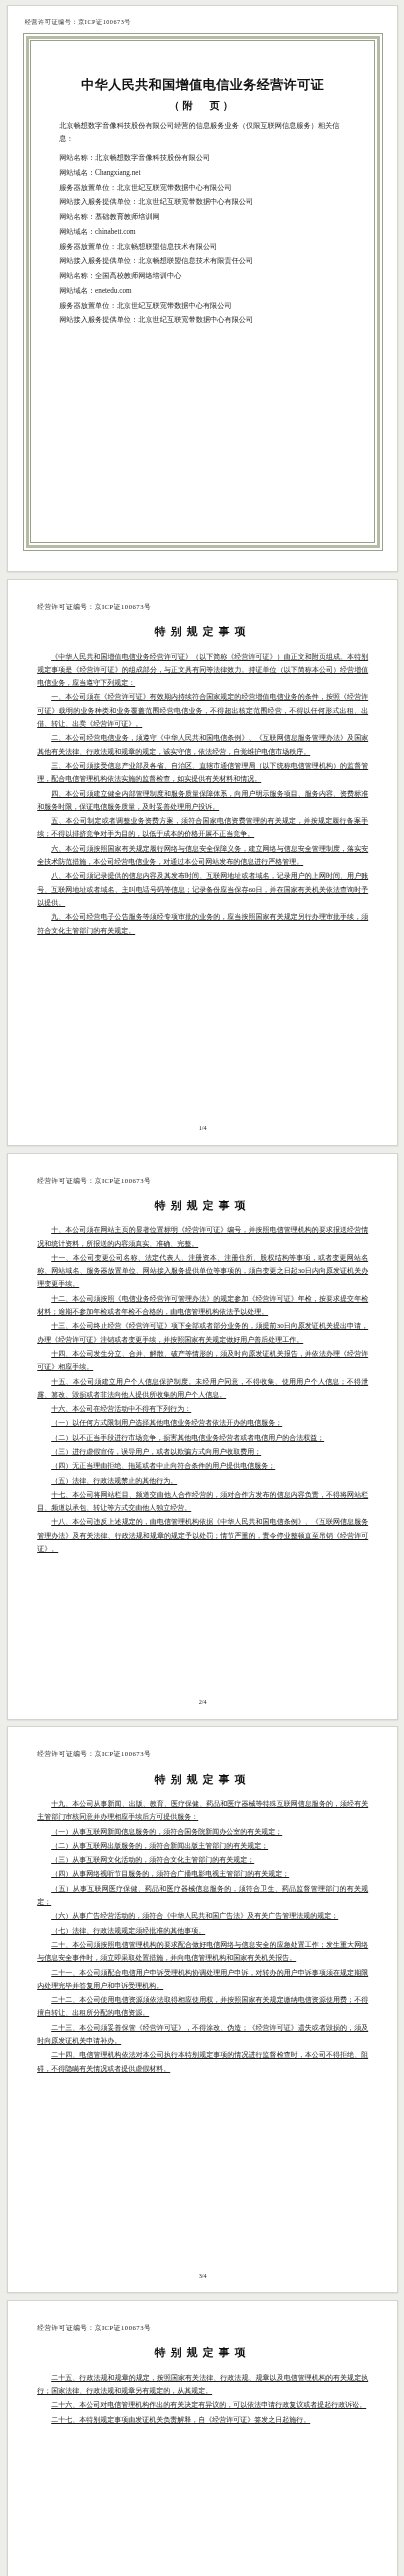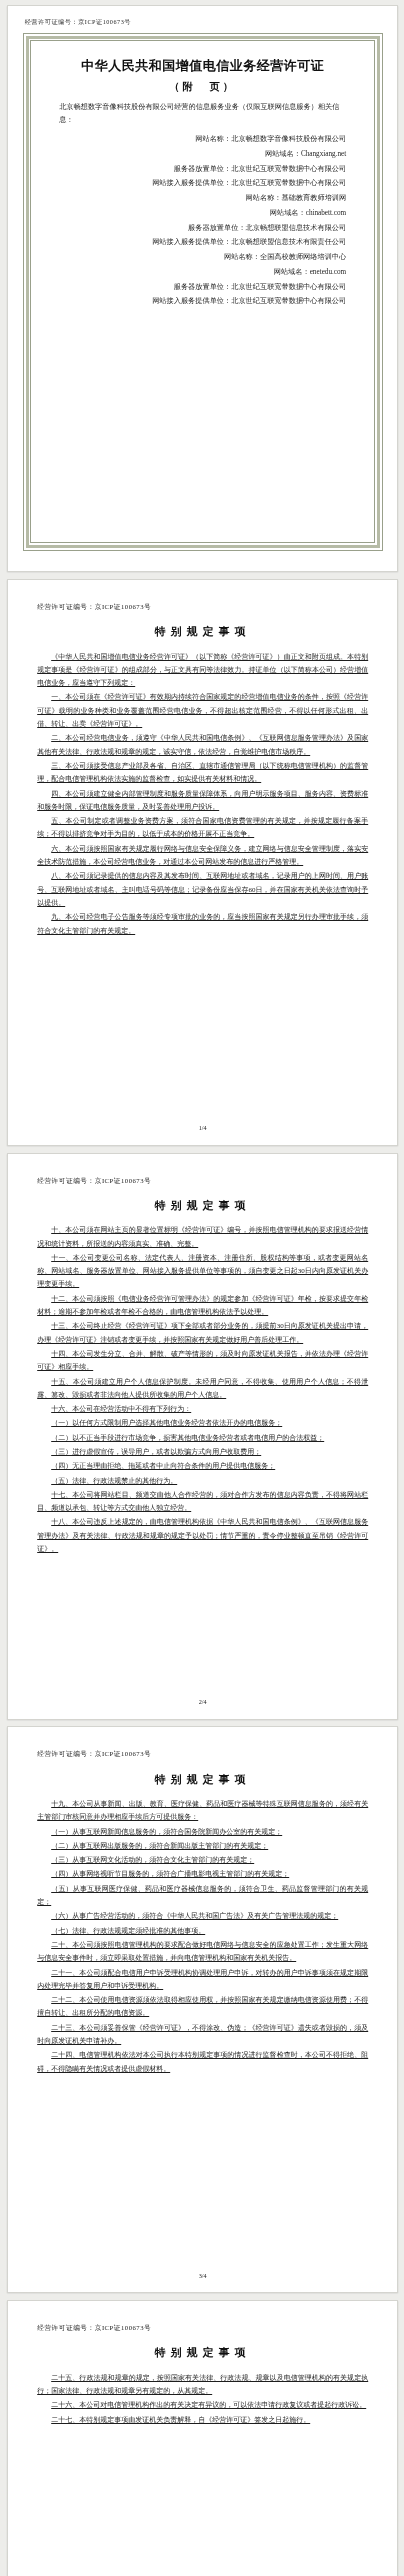--- a/index.html
+++ b/index.html
@@ -46,21 +46,21 @@
   .cert-frame-mid {
     border: 3.1px solid #b6bba6;
     padding: 1.5px;
     height: 100%;
     box-sizing: border-box;
   }
   .cert-frame-inner {
     border: 0.5px solid #99a08b;
     height: 100%;
     box-sizing: border-box;
-    padding: 9px 28px;
+    padding: 28px 28px;
     overflow: hidden;
   }
   .cert-title {
     margin: 7.2px 0 4.1px;
     text-align: center;
     font-size: 13px;
     font-weight: bold;
     letter-spacing: 0.5px;
     color: #101010;
   }
@@ -74,21 +74,20 @@
   }
   .cert-intro {
     font-size: 7.2px;
     line-height: 1.9;
     margin: 0 0 4.1px;
   }
   .cert-entry {
     font-size: 7.2px;
     line-height: 2.05;
     word-break: break-all;
-    text-align: right;
   }
 
   
   .reg-page { padding: 23px 29px 20.6px; }
   .reg-header {
     font-size: 6.7px;
     letter-spacing: 0.5px;
     margin-bottom: 13.4px;
     color: #222;
   }

